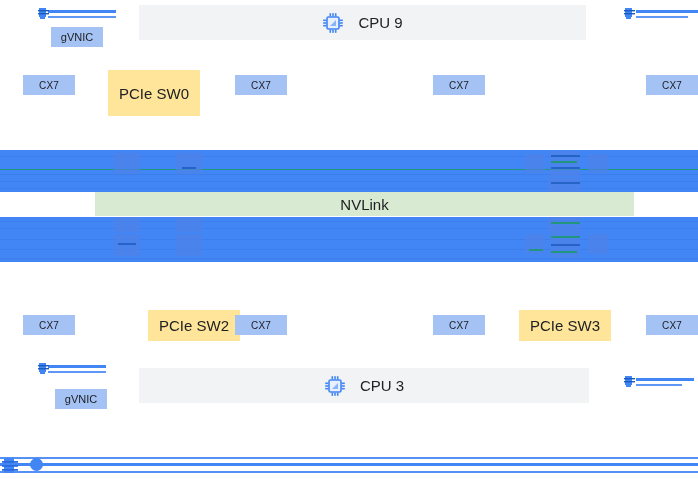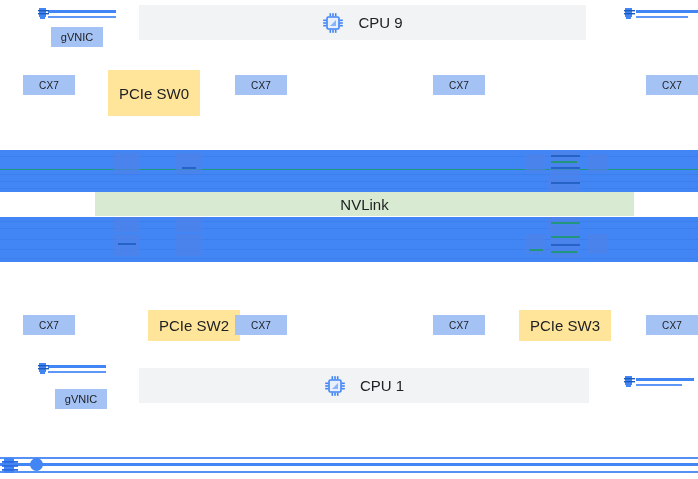--- a/index.html
+++ b/index.html
@@ -333,21 +333,21 @@
           <rect x="12.9" y="17.6" width="1.6" height="3.2"></rect>
           <rect x="1.2" y="7.5" width="3.2" height="1.6"></rect>
           <rect x="1.2" y="10.2" width="3.2" height="1.6"></rect>
           <rect x="1.2" y="12.9" width="3.2" height="1.6"></rect>
           <rect x="17.6" y="7.5" width="3.2" height="1.6"></rect>
           <rect x="17.6" y="10.2" width="3.2" height="1.6"></rect>
           <rect x="17.6" y="12.9" width="3.2" height="1.6"></rect>
         </g>
       </svg>
     </span>
-    <span>CPU 1</span>
+    <span>CPU 3</span>
   </div>
 
   <div class="node gvnic-box" style="left:55px; top:389px; width:52px; height:20px;">
     <span>gVNIC</span>
   </div>
 
   <div class="bottom-rail thin" style="top:457px;"></div>
   <div class="bottom-rail" style="top:463px;"></div>
   <div class="bottom-rail thin" style="top:471px;"></div>
   <span class="net-connector" style="left:2px; top:456px; width:20px; height:20px;">

